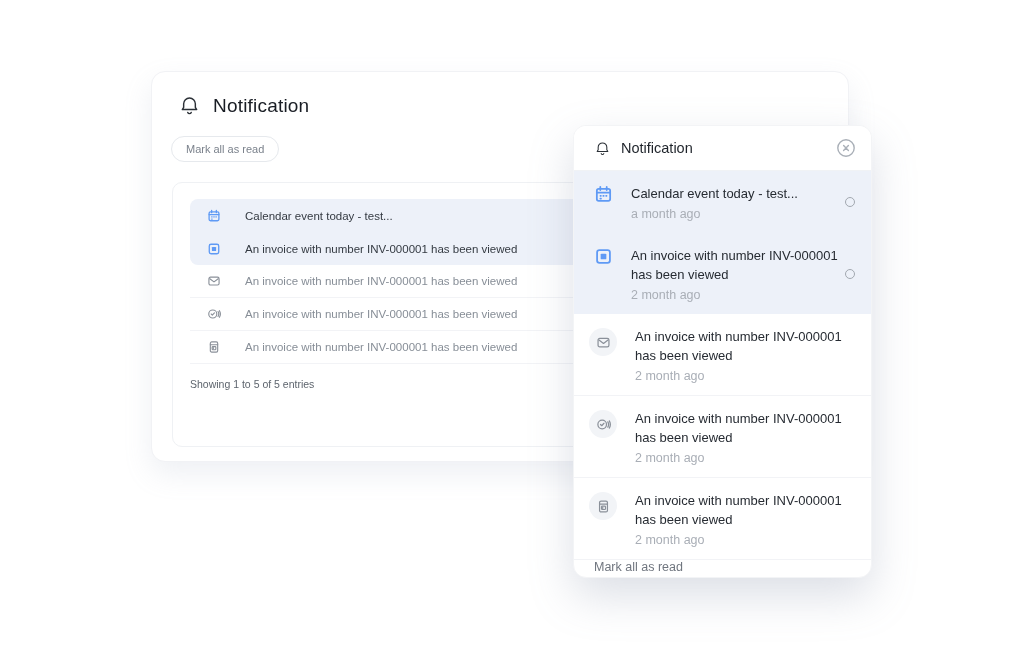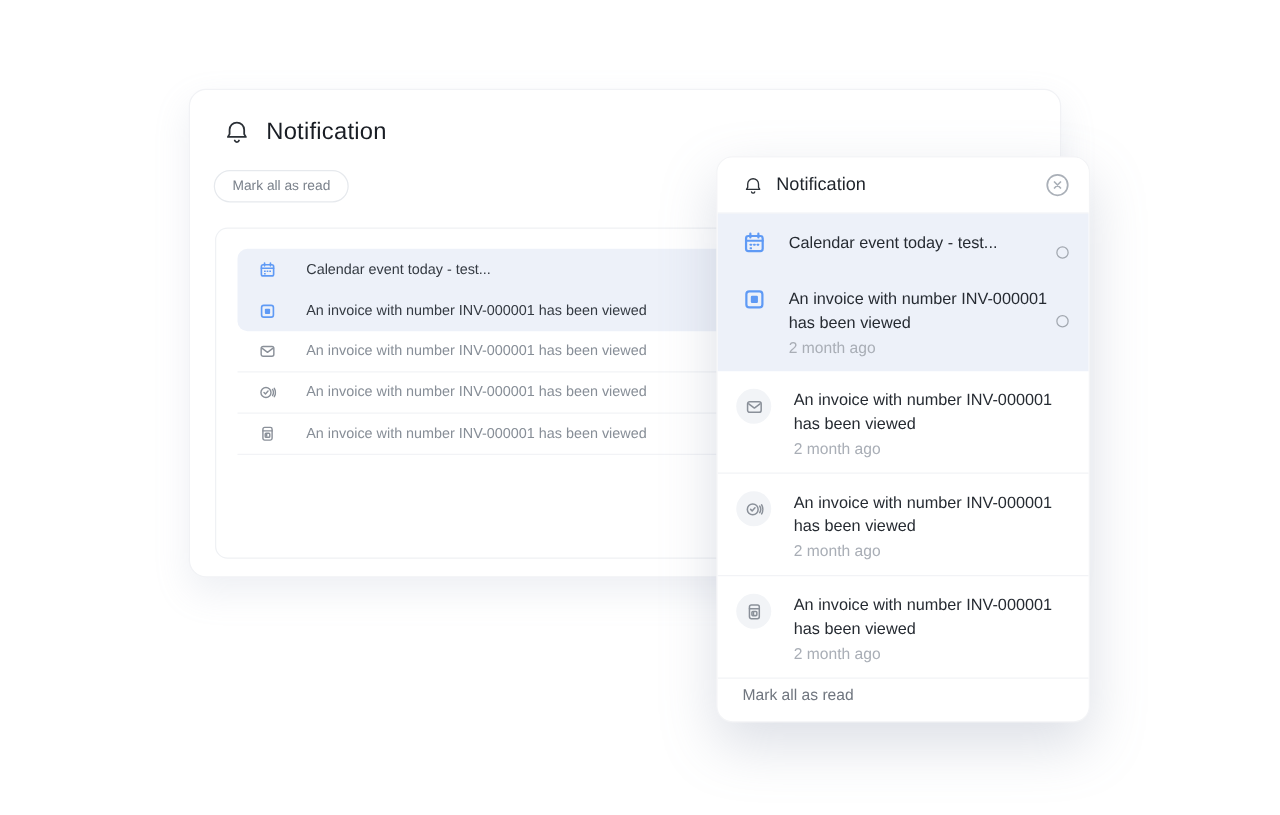--- a/index.html
+++ b/index.html
@@ -151,20 +151,21 @@
           <svg viewBox="0 0 16 16" width="14" height="14">
             <rect class="stroke-gray" x="3.8" y="2.2" width="8.4" height="11.6" rx="1.6"></rect>
             <path class="stroke-gray" d="M3.8 5.4h8.4"></path>
             <rect class="stroke-gray" x="5.9" y="7.6" width="4.2" height="3.6" rx="0.8"></rect>
             <path class="stroke-gray" d="M7.2 8.6v1.6"></path>
           </svg>
         </span>
         <span class="bp-row-text">An invoice with number INV-000001 has been viewed</span>
       </div>
 
+      <div class="bp-showing">Showing 1 to 5 of 5 entries</div>
     </div>
   </section>
 
   <section class="panel front-panel">
 
     <div class="fp-header">
       <span class="bell">
         <svg viewBox="0 0 24 24" width="17" height="17">
           <path class="stroke-dark" d="M12 4.2a6.1 6.1 0 0 0-6.1 6.1v3.6L4.5 16.2h15L18.1 13.9v-3.6A6.1 6.1 0 0 0 12 4.2z"></path>
           <path class="stroke-dark" d="M10.2 19.2a1.9 1.9 0 0 0 3.6 0"></path>
@@ -185,20 +186,21 @@
           <rect class="stroke-blue" x="2.4" y="3.2" width="11.2" height="10.2" rx="1.6"></rect>
           <path class="stroke-blue" d="M5.3 1.6v2.6M10.7 1.6v2.6M2.4 6.4h11.2"></path>
           <rect class="fill-blue" x="4.8" y="8.4" width="1.6" height="1.4" rx="0.3"></rect>
           <rect class="fill-blue" x="7.2" y="8.4" width="1.6" height="1.4" rx="0.3"></rect>
           <rect class="fill-blue" x="9.6" y="8.4" width="1.6" height="1.4" rx="0.3"></rect>
           <rect class="fill-blue" x="4.8" y="10.8" width="1.6" height="1.4" rx="0.3"></rect>
         </svg>
       </span>
       <span class="fp-body">
         <div class="fp-item-title">Calendar event today - test...</div>
+        <div class="fp-item-time">a month ago</div>
       </span>
       <span class="fp-dot"></span>
     </div>
 
     <div class="fp-item unread">
       <span class="fp-ico-wrap">
         <svg class="fp-ico-blue" viewBox="0 0 16 16">
           <rect class="stroke-blue" x="2.6" y="2.6" width="10.8" height="10.8" rx="2"></rect>
           <rect class="fill-blue" x="5.6" y="5.6" width="4.8" height="4.8" rx="0.8"></rect>
         </svg>

